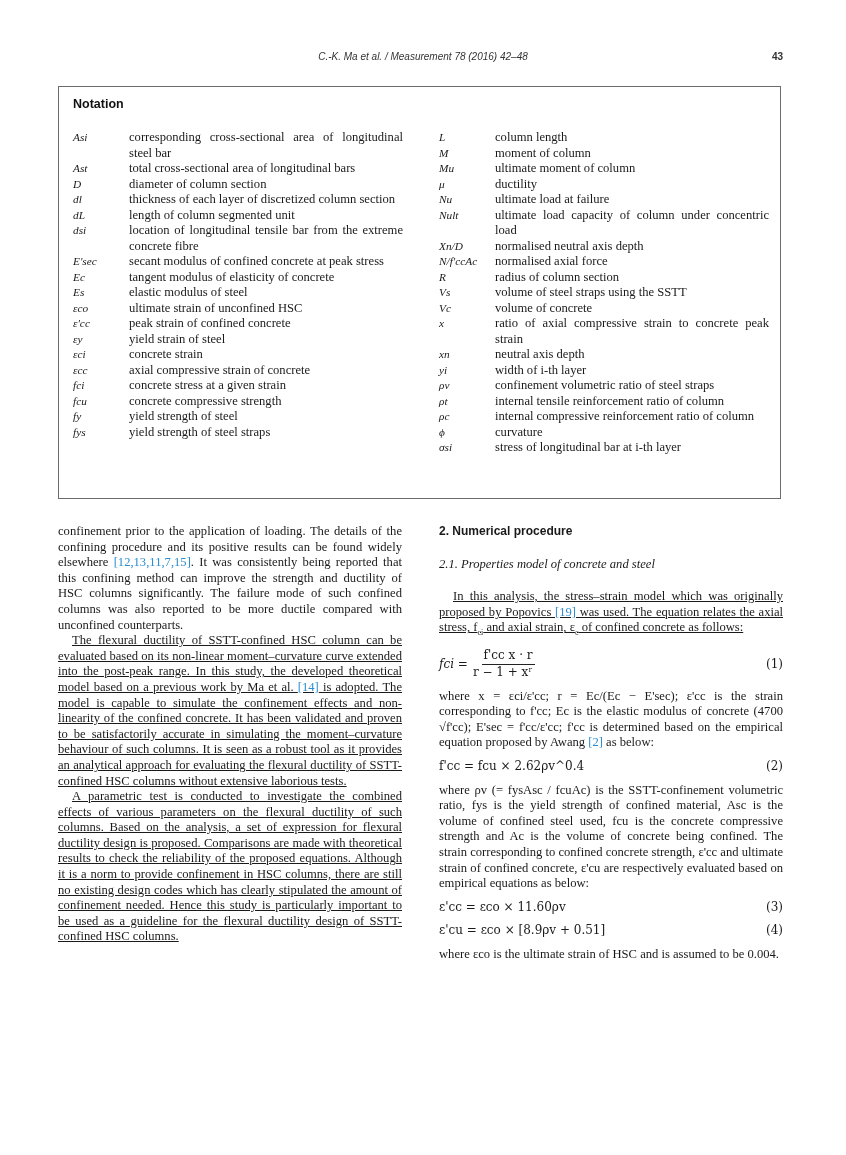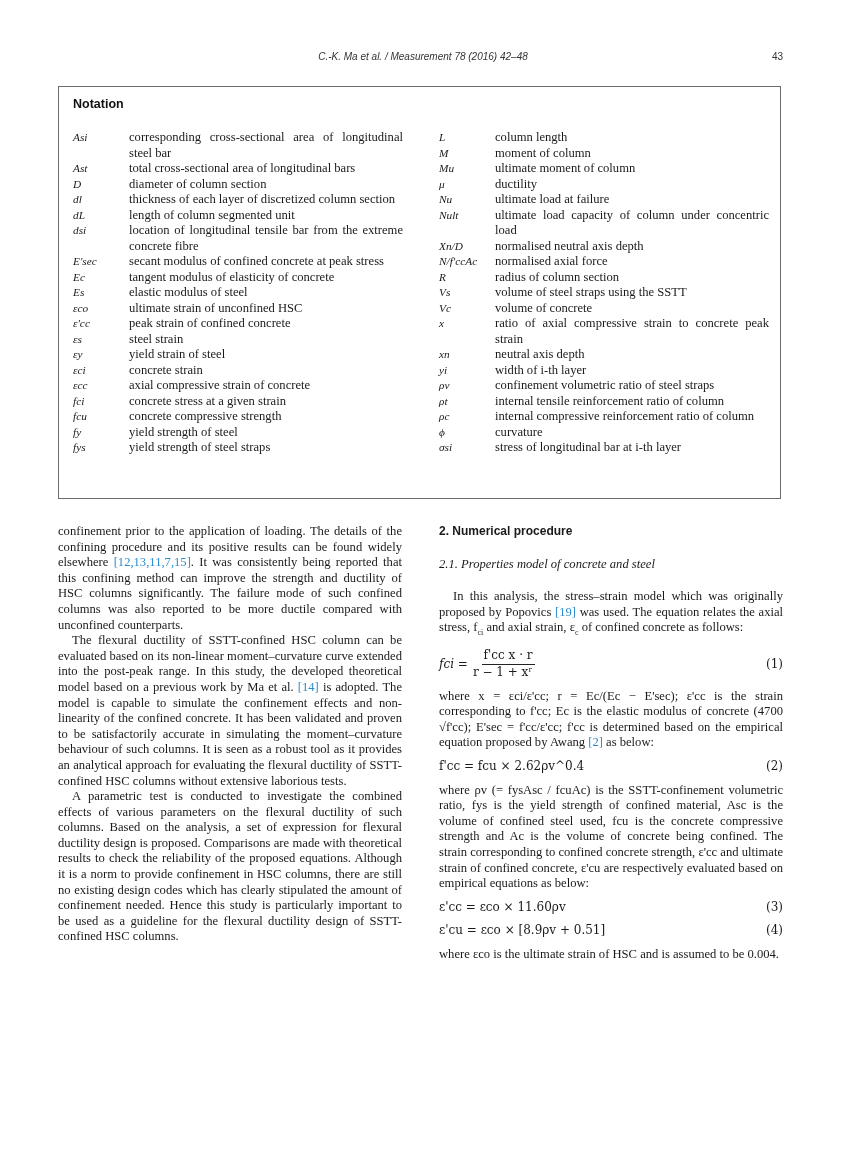--- a/index.html
+++ b/index.html
@@ -1,39 +1,39 @@
 <!DOCTYPE html>
 <html><head>
 <meta charset="utf-8">
 <style>
   html, body { margin: 0; padding: 0; background: #ffffff; }
   body { width: 846px; height: 1155px; position: relative; overflow: hidden;
          font-family: "DejaVu Serif", serif; color: #1a1a1a; }
   .page { position: absolute; left: 0; top: 0; width: 846px; height: 1141px; }
   .running-head { position: absolute; top: 51px; left: 0; width: 846px; text-align: center;
                   font-family: "Liberation Sans", sans-serif; font-style: italic; font-size: 10px; color: #333; }
-  .page-num { position: absolute; top: 51px; right: 63px; font-family: "Liberation Sans", sans-serif; font-size: 10px; color: #333; }
+  .page-num { position: absolute; top: 51px; right: 63px; font-family: "Liberation Sans", sans-serif; font-size: 10px; color: #333; font-weight: bold; }
 
   .notation-box { position: absolute; left: 58px; top: 86px; width: 723px; height: 413px;
                   border: 1.5px solid #6b6b6b; box-sizing: border-box; }
   .notation-title { position: absolute; left: 14px; top: 10px; font-family: "Liberation Sans", sans-serif;
                     font-weight: bold; font-size: 12.5px; color: #111; }
   .notation-col { position: absolute; top: 43px; }
   .notation-col.left { left: 14px; width: 330px; }
   .notation-col.right { left: 380px; width: 330px; }
   .nrow { display: flex; font-size: 11.3px; line-height: 15.5px; }
   .nsym { width: 56px; flex: 0 0 56px; font-family: Liberation Serif, serif; font-style: italic; }
   .ndef { flex: 1; text-align: justify; font-family: "Liberation Serif", serif; font-size: 12.6px; }
 
   .col { position: absolute; top: 524px; width: 344px; font-family: "Liberation Serif", serif;
          font-size: 12.6px; line-height: 15.6px; text-align: justify; }
   .col.left { left: 58px; }
   .col.right { left: 439px; }
   .col p { margin: 0; }
-  .indent { text-indent: 14px; }
+  .indent { text-indent: 14px; text-decoration: underline; }
   .link { color: #2a8ccf; }
   .section-heading { font-family: "Liberation Sans", sans-serif; font-weight: bold; font-size: 12px; margin: 0 0 17px 0; }
   .subsection-heading { font-style: italic; margin: 0 0 17px 0; }
   .eq { display: flex; justify-content: space-between; align-items: center; font-family: "DejaVu Serif", serif;
         font-size: 12px; margin: 8px 0; }
   .eq .lhs { font-style: italic; }
   .frac { display: inline-flex; flex-direction: column; align-items: flex-end; vertical-align: middle; margin: 0 3px; }
   .frac .num { border-bottom: 1px solid #222; padding: 0 2px; }
   .frac .den { padding: 0 2px; }
   sub, sup { font-size: 8px; }
@@ -86,24 +86,20 @@
         </div>
         <div class="nrow">
           <span class="nsym">εco</span>
           <span class="ndef">ultimate strain of unconfined HSC</span>
         </div>
         <div class="nrow">
           <span class="nsym">ε'cc</span>
           <span class="ndef">peak strain of confined concrete</span>
         </div>
         <div class="nrow">
-          <span class="nsym">εs</span>
-          <span class="ndef">steel strain</span>
-        </div>
-        <div class="nrow">
           <span class="nsym">εy</span>
           <span class="ndef">yield strain of steel</span>
         </div>
         <div class="nrow">
           <span class="nsym">εci</span>
           <span class="ndef">concrete strain</span>
         </div>
         <div class="nrow">
           <span class="nsym">εcc</span>
           <span class="ndef">axial compressive strain of concrete</span>

